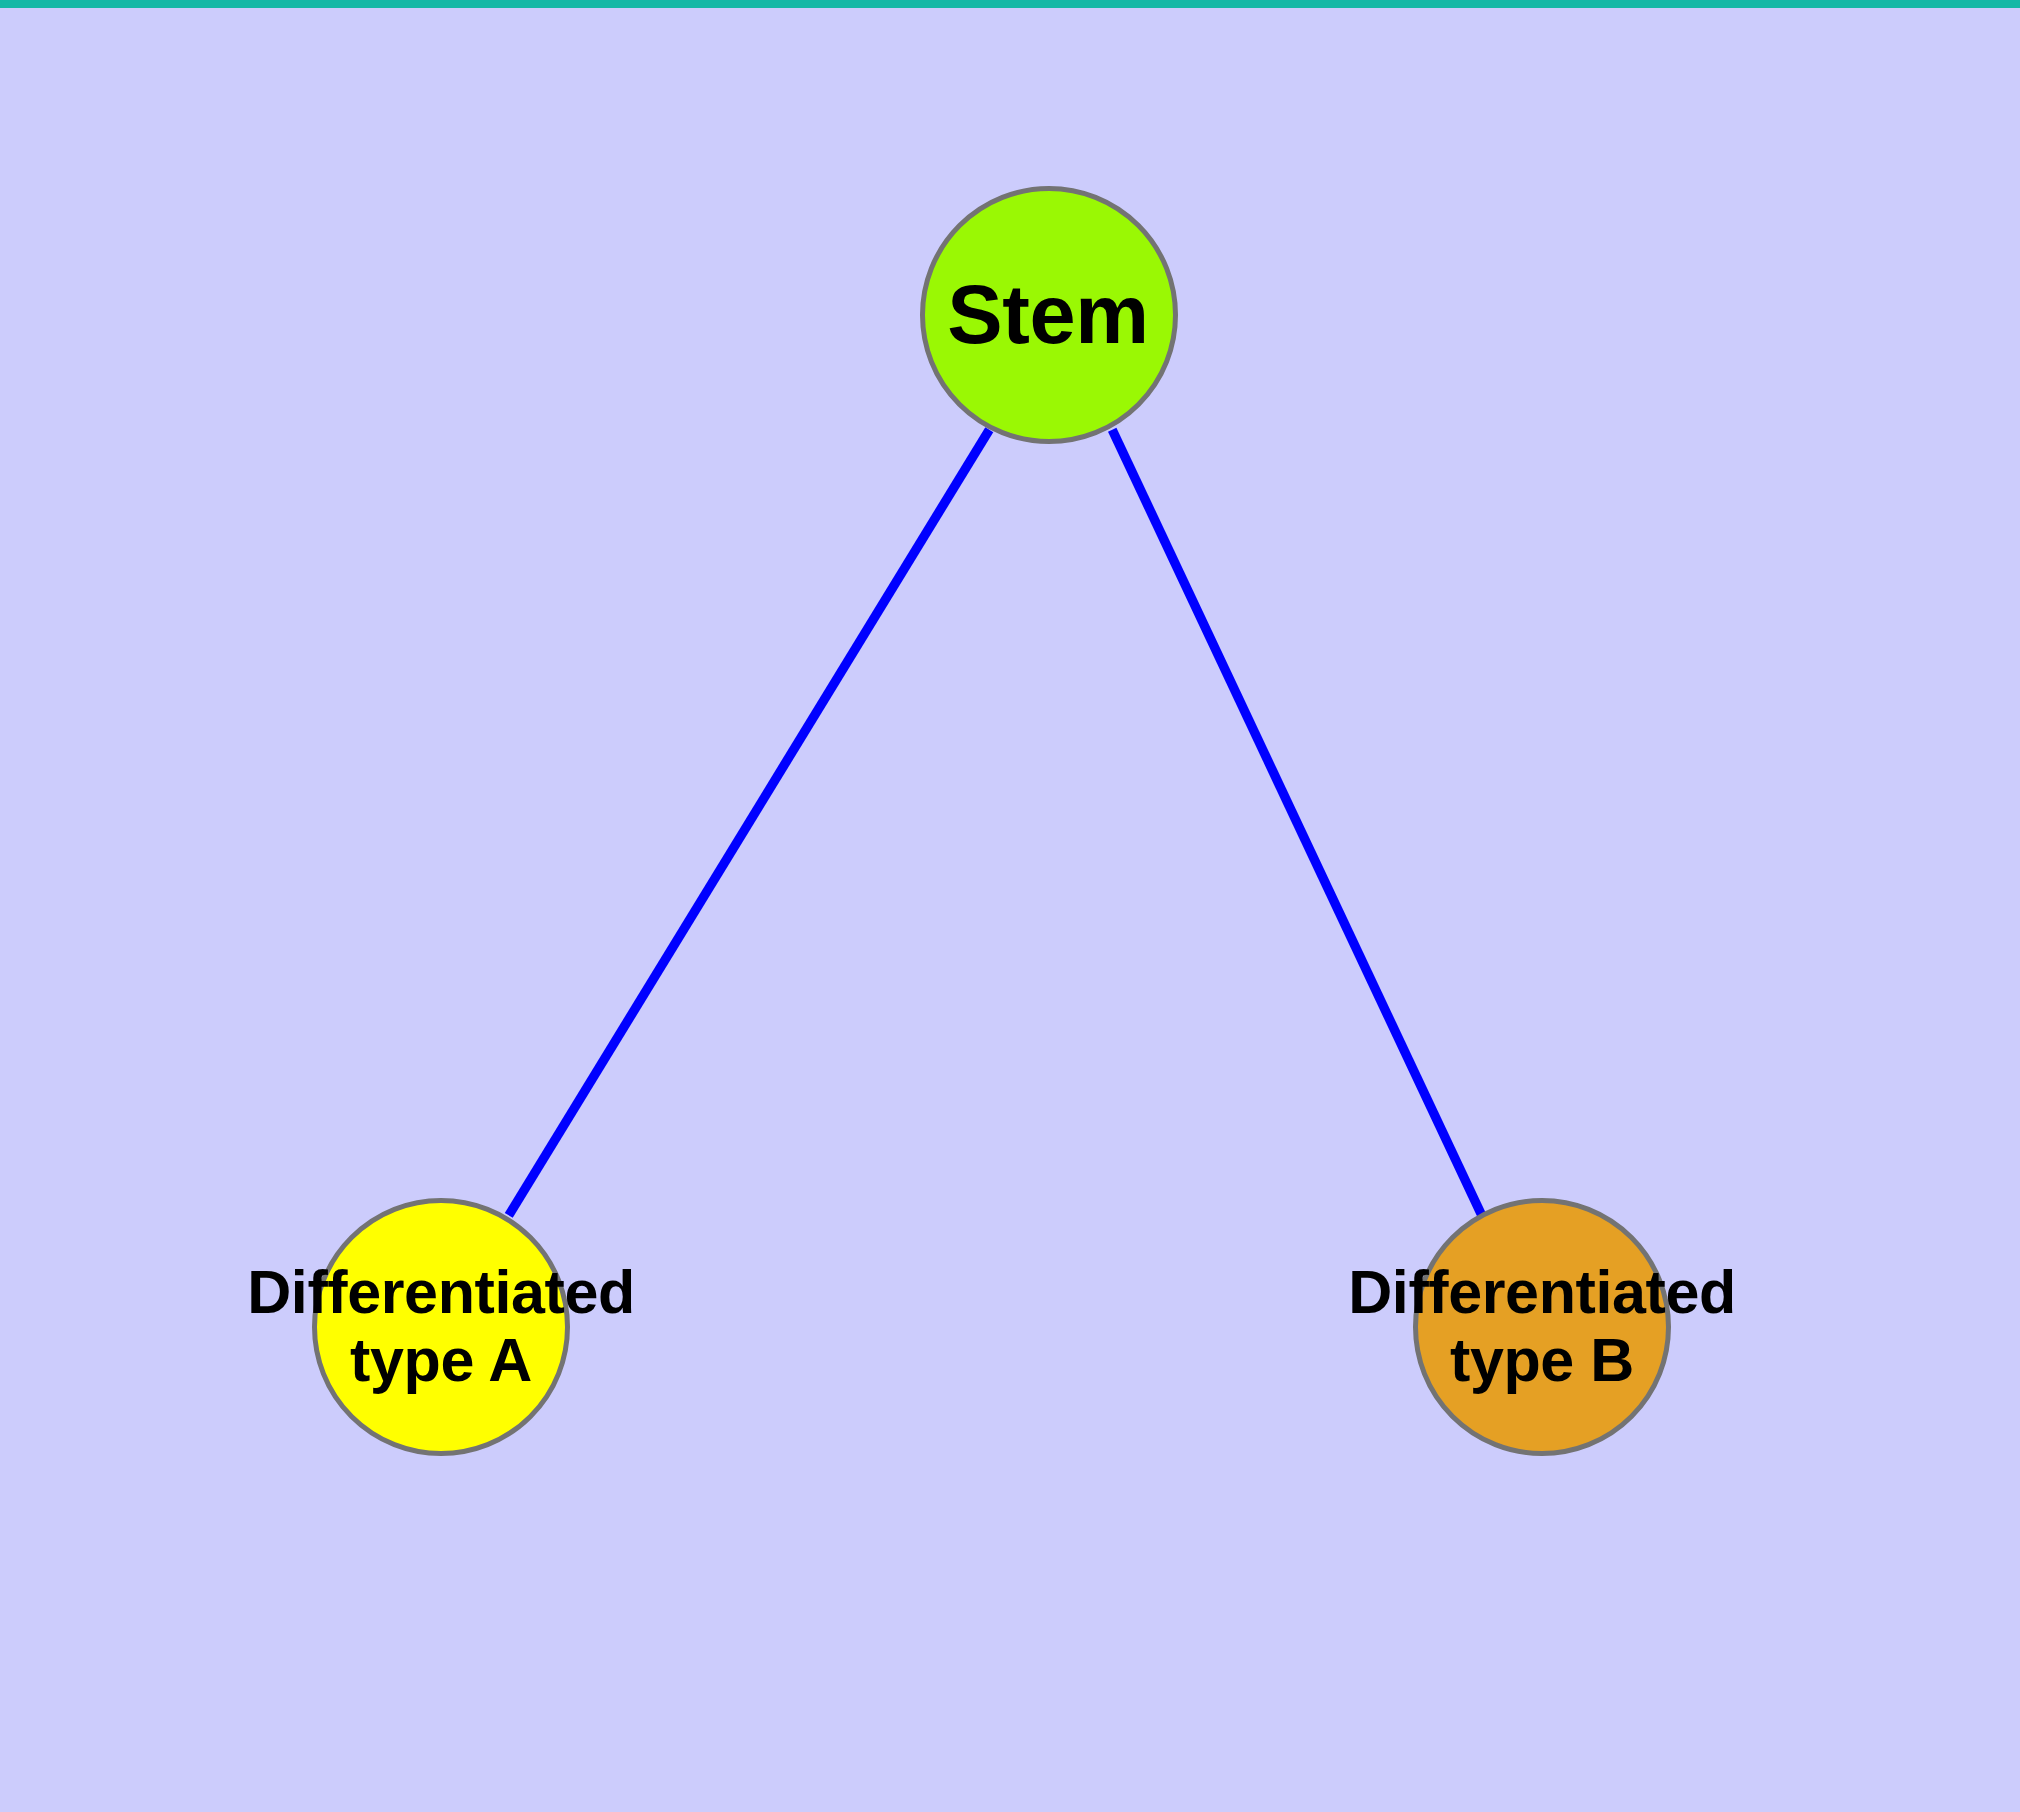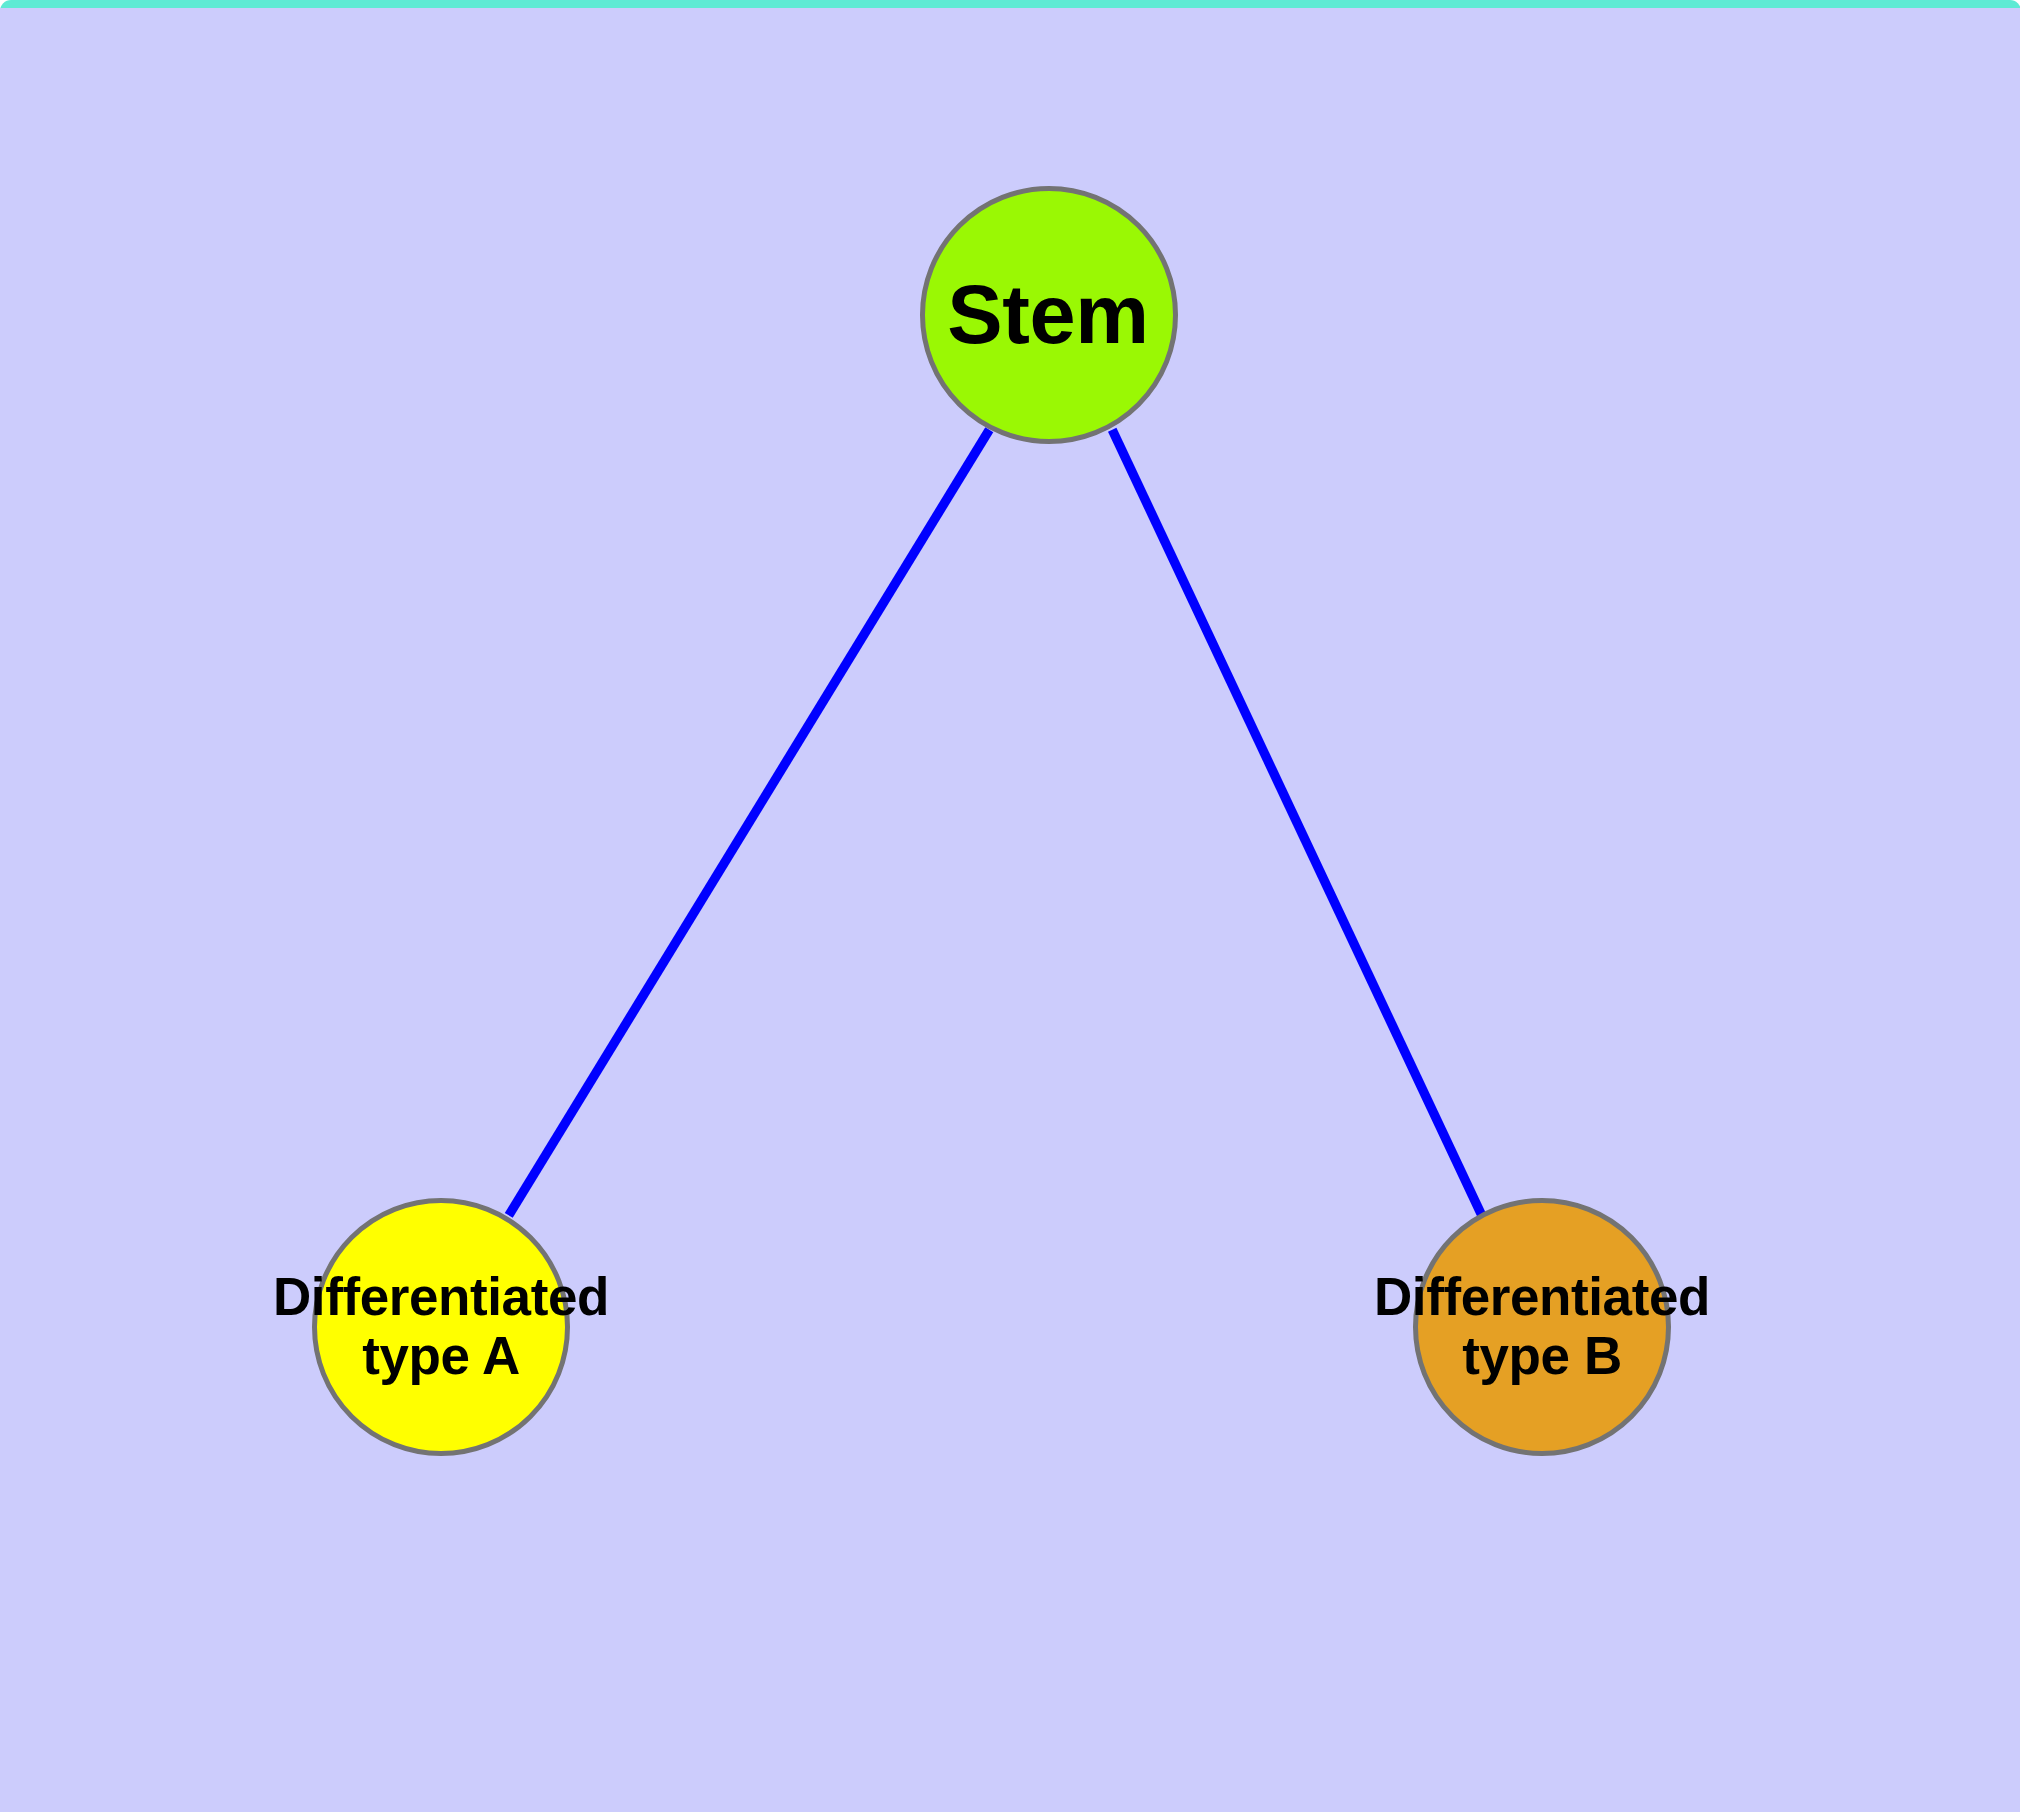--- a/index.html
+++ b/index.html
@@ -64,36 +64,36 @@
     top: 0;
     width: 2021px;
     height: 1812px;
   }
 
   .node-label {
     position: absolute;
     color: #000000;
     font-family: "Liberation Sans", sans-serif;
     font-weight: bold;
-    font-size: 53px;
+    font-size: 61px;
     line-height: 1.12;
     text-align: center;
     white-space: pre-line;
     transform: translate(-50%, -50%);
     letter-spacing: -0.4px;
   }
 
   .node-label.single-line {
     font-size: 83px;
   }
 </style>
 </head>
 <body>
 
-<div id="graph-canvas" style="background: #5eead4; border-radius: 11px;">
+<div id="graph-canvas" style="background: #14b8a6;">
 
   <div id="plot-background" style="background: rgb(204, 204, 252);"></div>
 
   <svg id="edge-layer" viewBox="0 0 2384 2138" width="2021" height="1812" xmlns="http://www.w3.org/2000/svg">
     <line stroke="#0000ff" stroke-width="11" stroke-linecap="butt" x1="1167" y1="507" x2="600" y2="1434"></line>
     <line stroke="#0000ff" stroke-width="11" stroke-linecap="butt" x1="1312" y1="507" x2="1748" y2="1434"></line>
   </svg>
 
   <div id="node-layer">
     <div class="graph-node" style="left: 920px; top: 186px; width: 258px; height: 258px; background: rgb(154, 248, 4); border-color: rgb(115, 115, 115); border-width: 5.1px;"></div>

